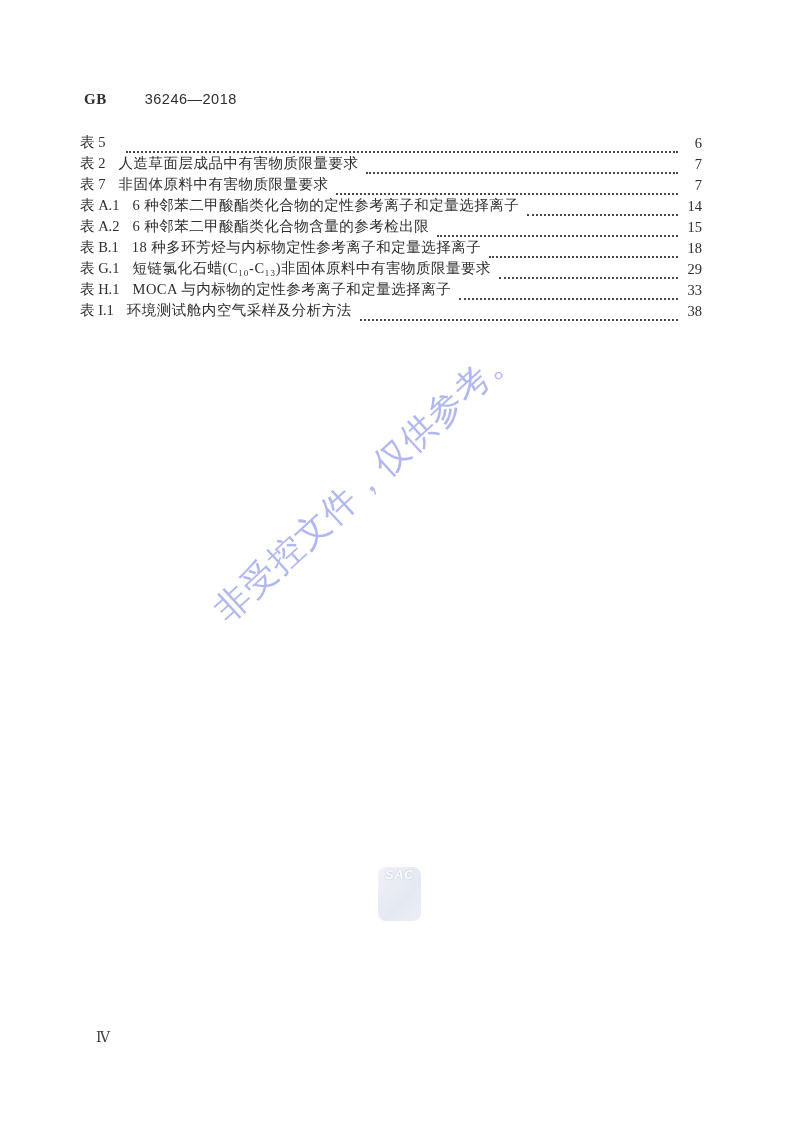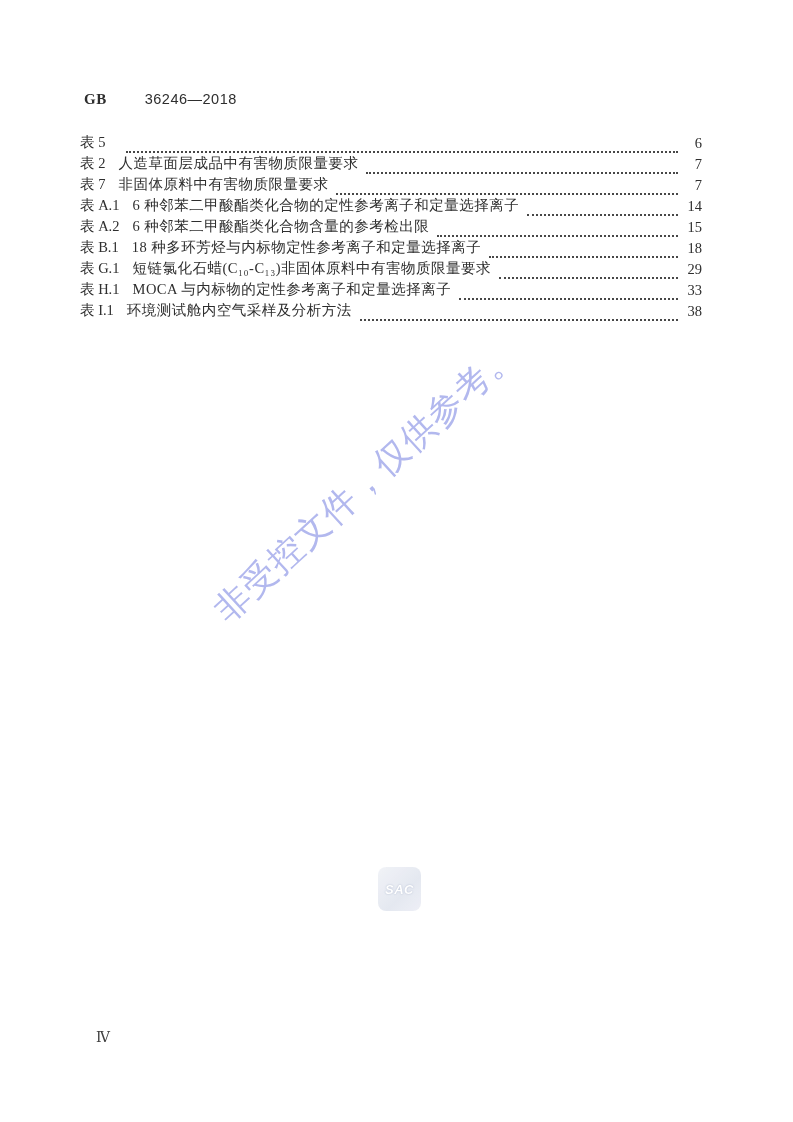--- a/index.html
+++ b/index.html
@@ -71,25 +71,24 @@
     white-space: nowrap;
     font-weight: 300;
     font-family: "DejaVu Sans", sans-serif;
     pointer-events: none;
   }
   .sac-logo {
     position: absolute;
     left: 378px;
     top: 867px;
     width: 43px;
-    height: 44px;
+    height: 54px;
     border-radius: 8px;
     background: linear-gradient(135deg, #f0f2f7 0%, #e2e6ef 60%, #eceef5 100%);
     display: flex;
-    align-items: center;
     justify-content: center;
     opacity: 0.9;
   }
   .sac-logo .sac-text {
     font-family: "Liberation Sans", "DejaVu Sans", sans-serif;
     font-style: italic;
     font-weight: bold;
     font-size: 13px;
     letter-spacing: 0.5px;
     color: #ffffff;

